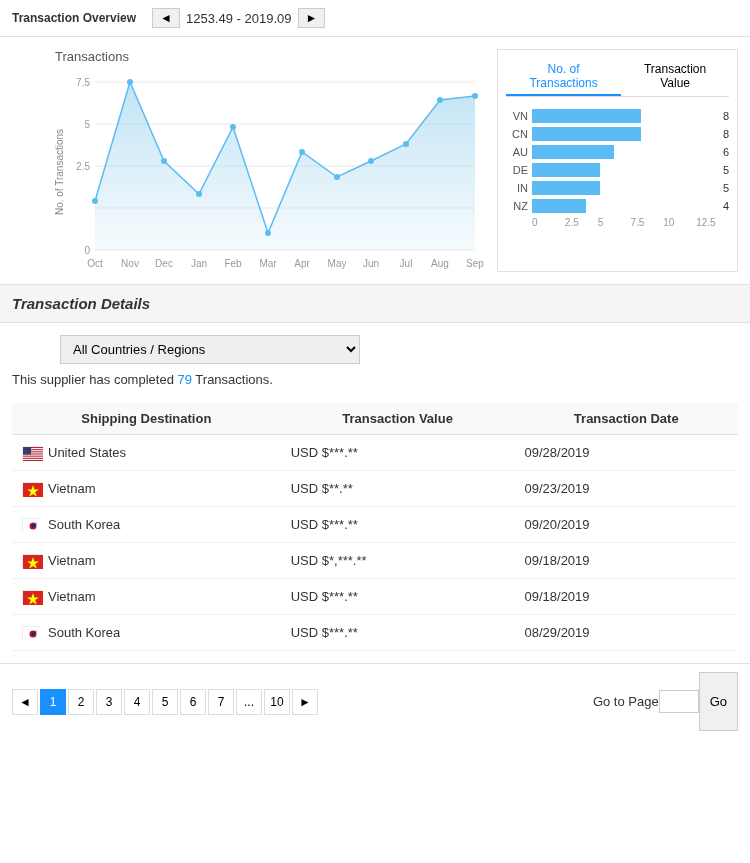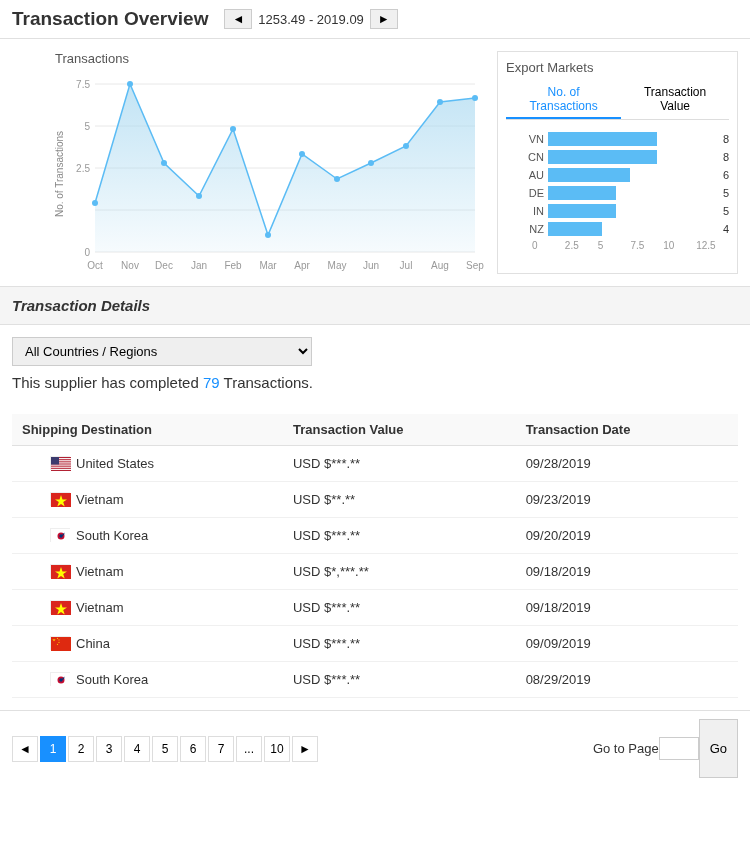--- a/index.html
+++ b/index.html
@@ -1,61 +1,61 @@
 <!DOCTYPE html>
 <html><head>
   <meta charset="utf-8">
   <style>
     * { box-sizing: border-box; margin: 0; padding: 0; }
     body { font-family: Arial, sans-serif; font-size: 13px; color: #333; background: #fff; width: 750px; }
 
     
     .header { display: flex; align-items: center; padding: 8px 12px; border-bottom: 1px solid #e0e0e0; }
-    .header-title { font-size: 19px; font-weight: bold; color: #333; margin-right: 16px; }
+    .header-title { font-size: 12px; font-weight: bold; color: #333; margin-right: 16px; }
     .date-nav { display: flex; align-items: center; gap: 6px; }
     .date-nav button { background: #f0f0f0; border: 1px solid #ccc; cursor: pointer; padding: 2px 7px; font-size: 12px; }
     .date-nav span { font-size: 13px; }
 
     
     .charts-section { display: flex; padding: 12px; gap: 12px; }
     .transactions-chart { flex: 1; margin-left: 43px; }
     .transactions-chart-title { font-size: 13px; margin-bottom: 8px; color: #555; }
     .chart-area { border: none; position: relative; width: 100%; height: 200px; }
 
     .export-markets { width: 260px; border: 1px solid #e0e0e0; padding: 8px; }
     .export-markets-title { font-size: 13px; color: #555; margin-bottom: 6px; }
     .tabs-row { display: flex; border-bottom: 1px solid #ddd; margin-bottom: 8px; }
     .tab-btn { padding: 4px 10px; font-size: 12px; cursor: pointer; border: none; background: none; border-bottom: 2px solid transparent; }
     .tab-btn.active { border-bottom: 2px solid #1890ff; color: #1890ff; }
     .bar-chart { padding: 4px 0; }
-    .bar-row { display: flex; align-items: center; margin-bottom: 4px; margin-left: 16px; }
+    .bar-row { display: flex; align-items: center; margin-bottom: 4px; }
     .bar-label { width: 22px; font-size: 11px; color: #555; text-align: right; margin-right: 4px; }
     .bar-outer { flex: 1; height: 14px; position: relative; }
     .bar-fill { height: 100%; background: #5bbcf5; }
     .bar-val { font-size: 11px; margin-left: 4px; color: #333; }
     .bar-axis { display: flex; margin-left: 26px; margin-top: 4px; }
     .bar-axis span { font-size: 10px; color: #999; flex: 1; text-align: left; }
 
     
     .details-section { background: #f5f5f5; padding: 10px 12px; border-top: 1px solid #e0e0e0; border-bottom: 1px solid #e0e0e0; font-style: italic; }
     .details-title { font-size: 15px; font-weight: bold; color: #333; }
 
     .details-body { padding: 12px; }
     .dropdown-row { margin-bottom: 8px; }
-    .dropdown-row select { width: 300px; padding: 5px 8px; border: 1px solid #ccc; font-size: 13px; }
-    .supplier-note { font-size: 15px; margin-bottom: 23px; color: #333; }
+    .dropdown-row select { width: 300px; padding: 5px 8px; border: 1px solid #ccc; font-size: 13px; margin-left: 48px; }
+    .supplier-note { font-size: 13px; margin-bottom: 16px; color: #333; }
     .supplier-note a { color: #1890ff; text-decoration: none; }
 
     
     table { width: 100%; border-collapse: collapse; }
     thead tr { background: #f9f9f9; }
-    th { padding: 8px 10px; text-align: left; font-size: 13px; font-weight: bold; border-bottom: 1px solid #e0e0e0; }
+    th { padding: 8px 10px; text-align: center; font-size: 13px; font-weight: bold; border-bottom: 1px solid #e0e0e0; }
     td { padding: 10px 10px; border-bottom: 1px solid #f0f0f0; font-size: 13px; }
     .flag { display: inline-block; width: 20px; height: 14px; margin-right: 6px; vertical-align: middle; border: 1px solid #eee; }
-    .destination-cell { display: flex; align-items: flex-start; margin-left: 28px; }
+    .destination-cell { display: flex; align-items: flex-end; }
 
     
     .pagination { display: flex; align-items: center; padding: 8px 12px; border-top: 1px solid #e0e0e0; gap: 2px; }
     .page-btn { min-width: 26px; height: 26px; border: 1px solid #ddd; background: #fff; cursor: pointer; font-size: 12px; display: flex; align-items: center; justify-content: center; padding: 0 5px; }
     .page-btn.active { background: #1890ff; color: #fff; border-color: #1890ff; }
     .go-to-page { margin-left: auto; display: flex; align-items: center; gap: 0; font-size: 13px; }
     .go-to-page input { width: 40px; border: 1px solid #ccc; padding: 3px 5px; font-size: 13px; }
     .go-to-page button { padding: 21px 10px; border: 1px solid #ccc; background: #f0f0f0; cursor: pointer; font-size: 13px; }
 
     
@@ -125,21 +125,20 @@
         <text x="282" y="195" text-anchor="middle" font-size="10" fill="#999">May</text>
         <text x="316" y="195" text-anchor="middle" font-size="10" fill="#999">Jun</text>
         <text x="351" y="195" text-anchor="middle" font-size="10" fill="#999">Jul</text>
         <text x="385" y="195" text-anchor="middle" font-size="10" fill="#999">Aug</text>
         <text x="420" y="195" text-anchor="middle" font-size="10" fill="#999">Sep</text>
       </svg>
     </div>
   </div>
 
   <div class="export-markets">
-    <div class="export-markets-title">Export Markets</div>
     <div class="tabs-row">
       <button class="tab-btn active">No. of Transactions</button>
       <button class="tab-btn">Transaction Value</button>
     </div>
     <div class="bar-chart">
     <div class="bar-row">
       <span class="bar-label">VN</span>
       <div class="bar-outer">
         <div class="bar-fill" style="width:109px"></div>
       </div>
@@ -282,37 +281,20 @@
       <div class="destination-cell">
         <span class="flag"><svg width="20" height="14" viewBox="0 0 20 14" xmlns="http://www.w3.org/2000/svg">
                   <rect width="20" height="14" fill="#DA251D"></rect>
                   <polygon points="10,2 11.5,6.5 16,6.5 12.2,9 13.7,13.5 10,11 6.3,13.5 7.8,9 4,6.5 8.5,6.5" fill="#FFFF00"></polygon>
                 </svg></span>
         <span>Vietnam</span>
       </div>
     </td>
     <td>USD $***.**</td>
     <td>09/18/2019</td>
-  </tr>
-        <tr>
-    <td>
-      <div class="destination-cell">
-        <span class="flag"><svg width="20" height="14" viewBox="0 0 20 14" xmlns="http://www.w3.org/2000/svg">
-                  <rect width="20" height="14" fill="#DE2910"></rect>
-                  <polygon points="3,1.5 3.9,4.2 1.2,2.5 4.8,2.5 2.1,4.2" fill="#FFDE00"></polygon>
-                  <polygon points="6.5,0.5 7,1.9 5.7,1 7.3,1 6,1.9" fill="#FFDE00"></polygon>
-                  <polygon points="8,2 8.5,3.4 7.2,2.5 8.8,2.5 7.5,3.4" fill="#FFDE00"></polygon>
-                  <polygon points="8,4.5 8.5,5.9 7.2,5 8.8,5 7.5,5.9" fill="#FFDE00"></polygon>
-                  <polygon points="6.5,6.5 7,7.9 5.7,7 7.3,7 6,7.9" fill="#FFDE00"></polygon>
-                </svg></span>
-        <span>China</span>
-      </div>
-    </td>
-    <td>USD $***.**</td>
-    <td>09/09/2019</td>
   </tr>
         <tr>
     <td>
       <div class="destination-cell">
         <span class="flag"><svg width="20" height="14" viewBox="0 0 20 14" xmlns="http://www.w3.org/2000/svg">
                   <rect width="20" height="14" fill="#fff"></rect>
                   <circle cx="10" cy="7" r="3.5" fill="#C60C30"></circle>
                   <path d="M10,7 a3.5,3.5 0 0,0 3.5,-3.5" fill="#003478" stroke="none"></path>
                   <circle cx="10" cy="7" r="1.75" fill="#003478"></circle>
                 </svg></span>

